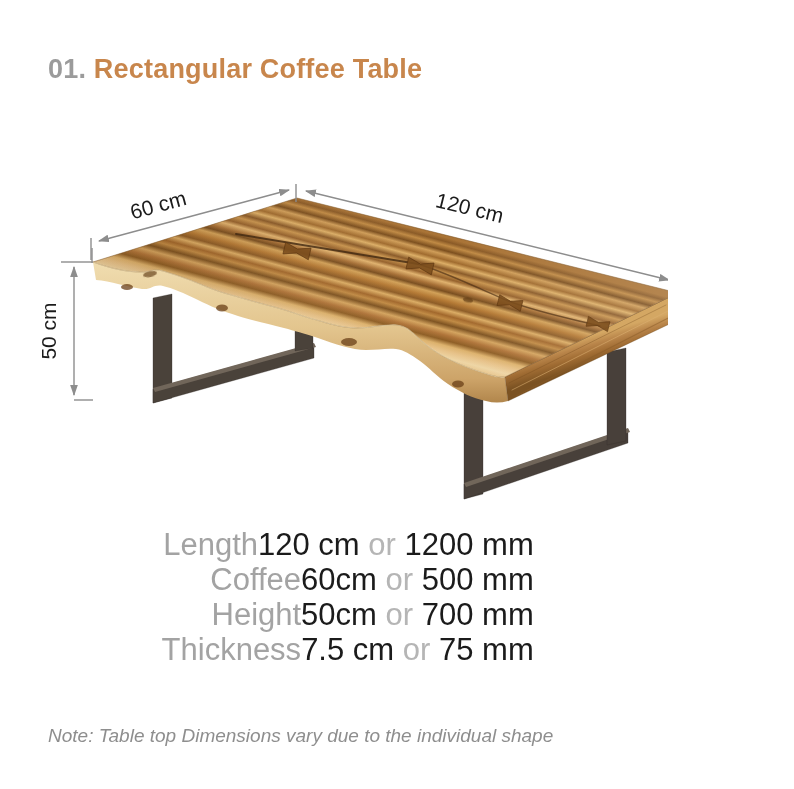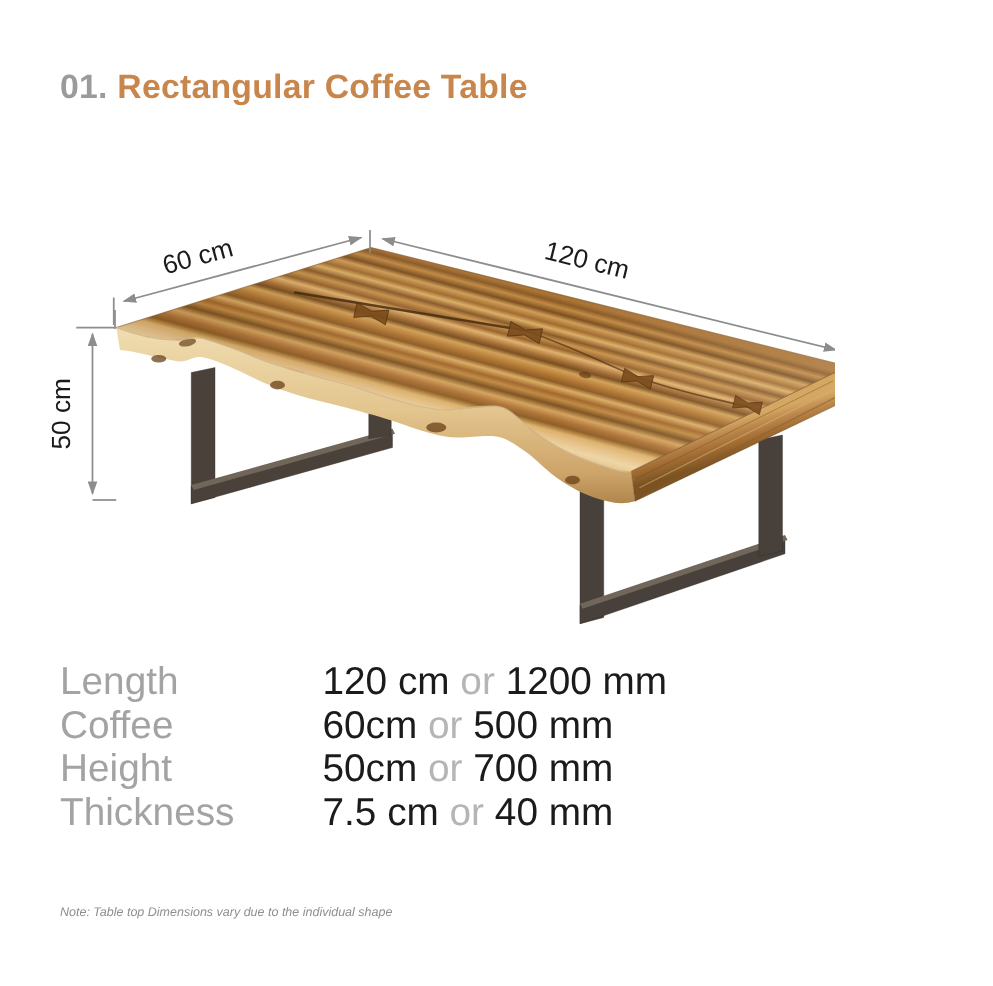--- a/index.html
+++ b/index.html
@@ -1,31 +1,32 @@
 <!DOCTYPE html>
 <html><head>
 <meta charset="utf-8">
 <style>
   html,body{margin:0;padding:0;background:#ffffff;}
   .stage{
     position:relative;width:668px;height:789px;background:#ffffff;overflow:hidden;
     font-family:"Liberation Sans","DejaVu Sans",sans-serif;
+    text-align:right;
   }
   .title{position:absolute;left:48px;top:54px;font-size:27px;font-weight:bold;letter-spacing:.2px;}
   .title .num{color:#9b9b9b;}
   .title .txt{color:#c8864c;}
   .diagram-svg{position:absolute;left:0;top:0;width:794px;height:530px;}
   .dim-label-svg{font-size:21px;fill:#1b1b1b;}
   .dims{position:absolute;left:48px;top:527px;}
   .dims h2{margin:0 0 14px 0;font-size:26px;font-weight:bold;color:#c8864c;}
   .dim-row{font-size:31px;line-height:35px;white-space:nowrap;}
   .dim-row .lab{display:inline-block;width:210px;color:#a3a3a3;}
   .dim-row .val{color:#1b1b1b;}
   .dim-row .or{color:#b5b5b5;}
-  .note{position:absolute;left:48px;top:725px;font-size:10px;font-style:italic;color:#8e8e8e;margin:0;}
+  .note{position:absolute;left:48px;top:725px;font-size:19px;font-style:italic;color:#8e8e8e;margin:0;}
 </style>
 </head>
 <body>
 
 <div class="stage">
 
   <div class="title">
     <span class="num">01.</span>
     <span class="txt">Rectangular Coffee Table</span>
   </div>
@@ -211,19 +212,19 @@
 
     <div class="dim-row">
       <span class="lab">Height</span><span class="val">50cm</span>
       <span class="or">or</span>
       <span class="val">700 mm</span>
     </div>
 
     <div class="dim-row">
       <span class="lab">Thickness</span><span class="val">7.5 cm</span>
       <span class="or">or</span>
-      <span class="val">40 mm</span>
+      <span class="val">75 mm</span>
     </div>
   </section>
 
   <p class="note">Note: Table top Dimensions vary due to the individual shape</p>
 
 </div>
 
 </body></html>

